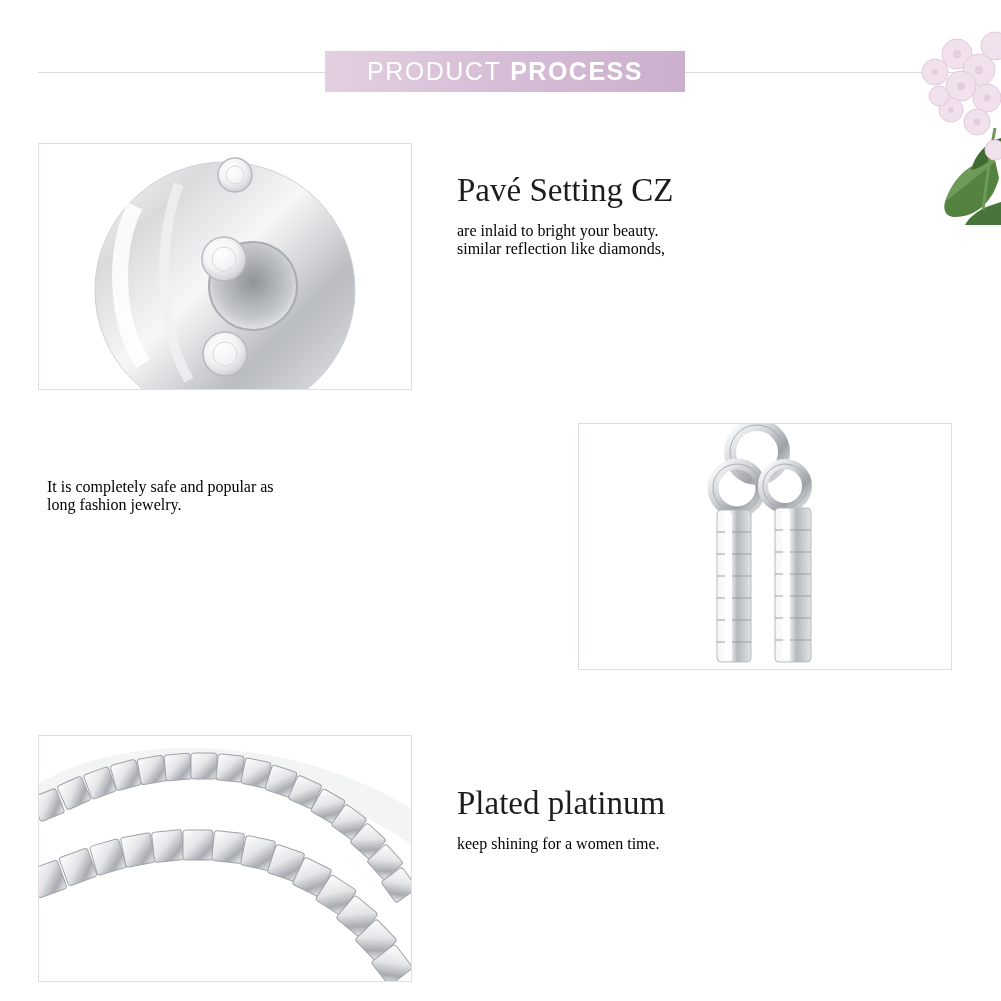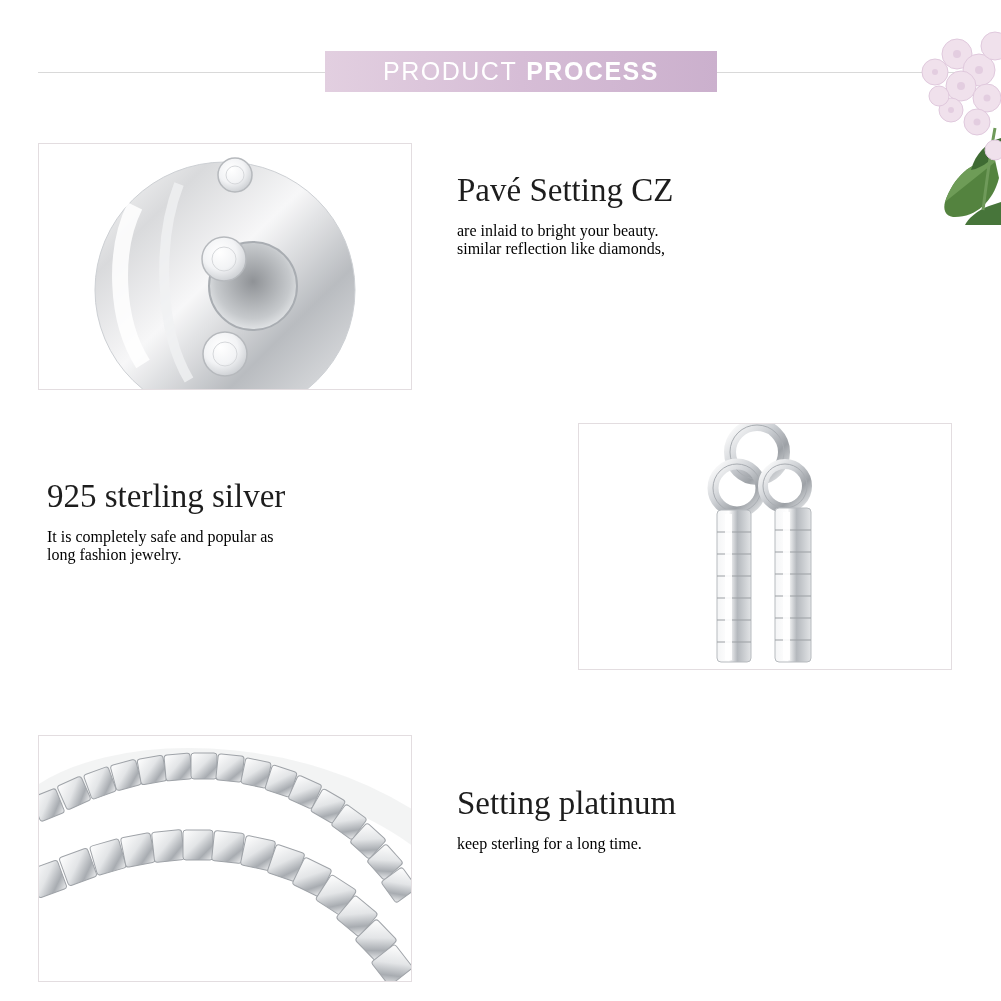--- a/index.html
+++ b/index.html
@@ -28,21 +28,21 @@
     top: 72px;
     left: 38px;
     width: 925px;
     height: 1px;
     background: #d9d9d9;
   }
   .header-badge {
     position: absolute;
     top: 51px;
     left: 325px;
-    width: 392px;
+    width: 360px;
     height: 41px;
     background: linear-gradient(to right, #e2cfe0 0%, #d6bdd6 50%, #cbb0cd 100%);
     display: flex;
     align-items: center;
     justify-content: center;
     letter-spacing: 1.5px;
     font-family: "Liberation Sans", sans-serif;
   }
   .header-badge .t1 {
     font-size: 25px;
@@ -244,21 +244,20 @@
         <line x1="196" y1="216" x2="232" y2="216"></line>
       </g>
       <g fill="#ffffff" opacity="0.9">
         <rect x="146" y="90" width="7" height="146"></rect>
         <rect x="204" y="88" width="7" height="148"></rect>
       </g>
     </g>
   </svg>
 </div>
 <div class="textblock" id="text-2">
-  <h2 class="title">925 sterling silver</h2>
   <p class="desc">
     </p>
     <div>It is completely safe and popular as</div>
     <div>long fashion jewelry.</div>
   <p></p>
 </div>
 
 <div class="photo" id="photo-3">
   <svg class="inner" viewBox="0 0 372 245" preserveAspectRatio="xMidYMid slice">
     <defs>
@@ -308,18 +307,18 @@
         <rect x="258" y="126" width="30" height="30" rx="3" transform="rotate(26 273 141)"></rect>
         <rect x="282" y="144" width="30" height="30" rx="3" transform="rotate(33 297 159)"></rect>
         <rect x="303" y="165" width="30" height="30" rx="3" transform="rotate(40 318 180)"></rect>
         <rect x="322" y="189" width="30" height="30" rx="3" transform="rotate(46 337 204)"></rect>
         <rect x="338" y="214" width="30" height="30" rx="3" transform="rotate(52 353 229)"></rect>
       </g>
     </g>
   </svg>
 </div>
 <div class="textblock" id="text-3">
-  <h2 class="title">Setting platinum</h2>
+  <h2 class="title">Plated platinum</h2>
   <p class="desc">
     </p>
-    <div>keep sterling for a long time.</div>
+    <div>keep shining for a women time.</div>
   <p></p>
 </div>
 
 </body></html>

